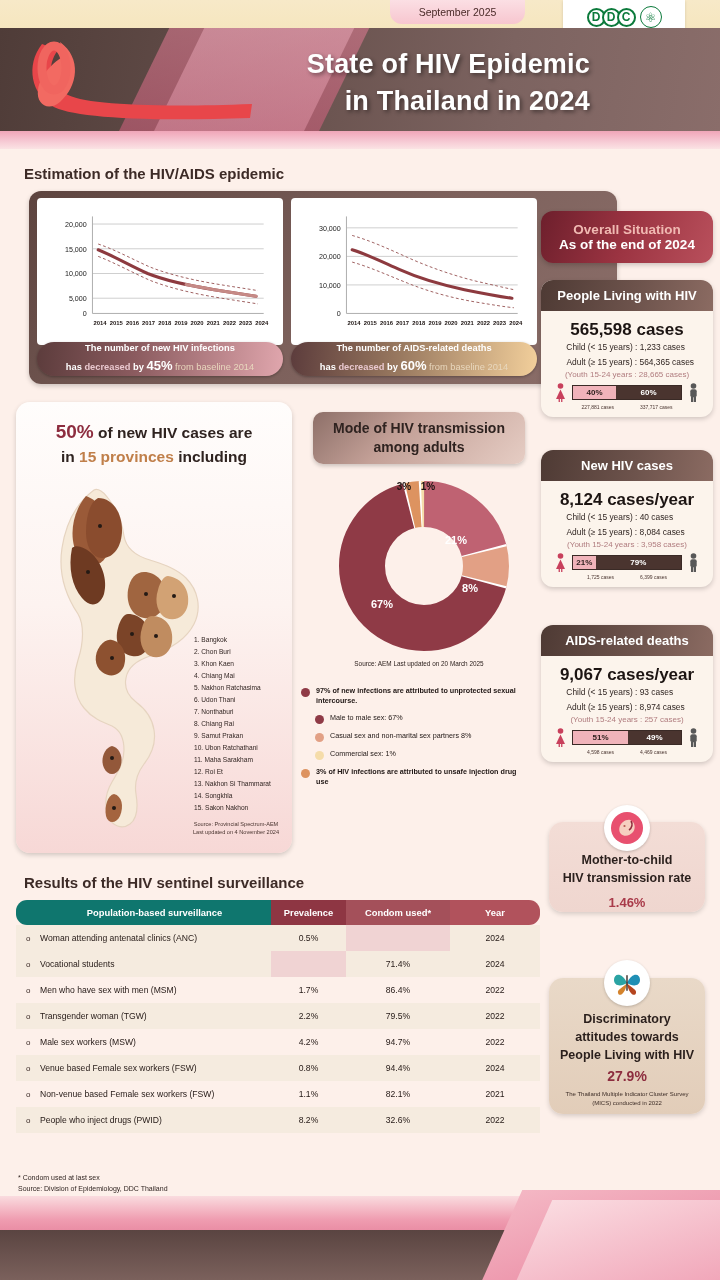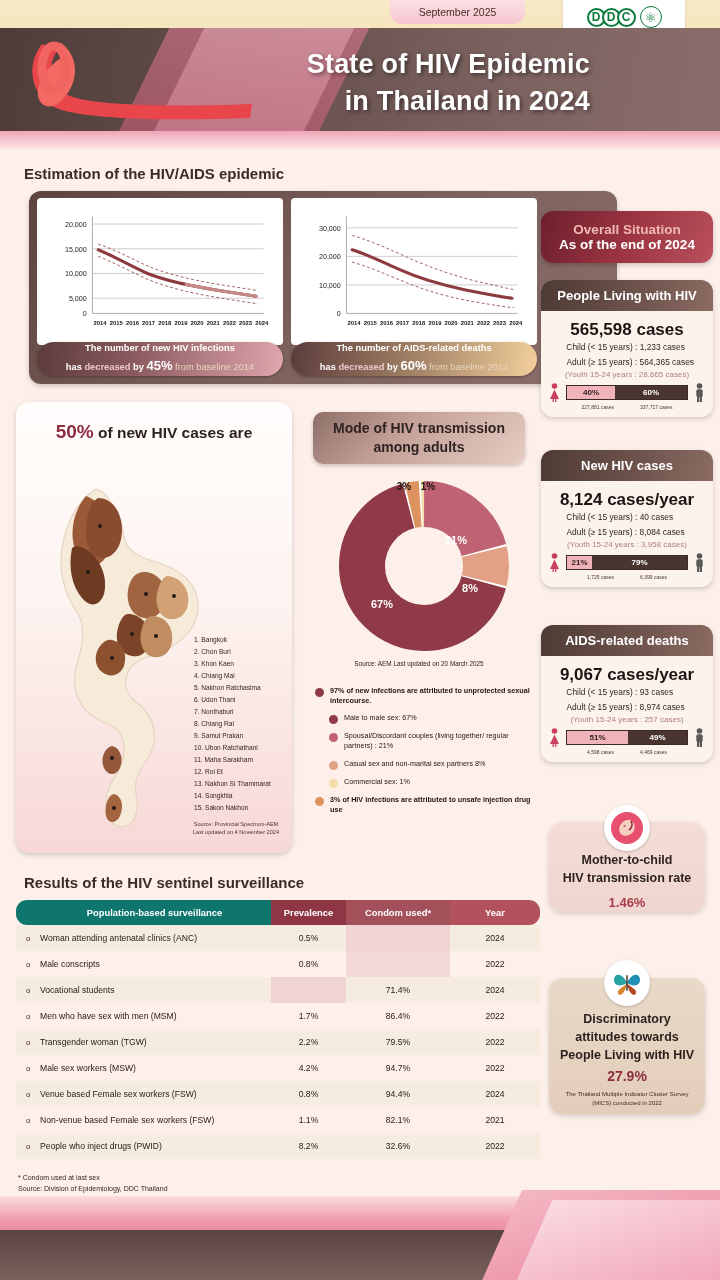--- a/index.html
+++ b/index.html
@@ -133,21 +133,21 @@
     background: linear-gradient(135deg,#8d6f68 0%,#c3a097 40%,#e6cdc4 100%);
     border-radius: 10px; color:#2f2320; font-weight:bold; font-size:14px;
     display:flex; flex-direction:column; align-items:center; justify-content:center;
     line-height:1.35; box-shadow: 0 2px 4px rgba(0,0,0,.2);
   }
   .donut-wrap { position:absolute; left:334px; top:476px; width:180px; height:180px; }
   .donut-src {
     position:absolute; left:313px; top:660px; width:212px; text-align:center;
     font-size:6.4px; color:#2e221f;
   }
-  .legend { position:absolute; left:315px; top:686px; width:222px; }
+  .legend { position:absolute; left:301px; top:686px; width:222px; }
   .leg-row { display:flex; gap:6px; margin-bottom: 6px; }
   .leg-dot { width:9px; height:9px; border-radius:50%; flex:0 0 9px; margin-top:2px;}
   .leg-txt { font-size:7.2px; color:#1f1614; line-height:1.45; }
   .leg-txt.bold { font-weight:bold; }
   .leg-sub { padding-left: 14px; }
   .leg-sub .leg-row { margin-bottom: 7px; }
 
   
   .rcard {
     position:absolute; left:541px; width:172px;
@@ -158,21 +158,21 @@
     height:31px; display:flex; align-items:center; justify-content:center;
     color:#fff; font-weight:bold; font-size:13px;
     background: linear-gradient(100deg,#4e3a34 0%,#6d534c 55%,#8b6b62 100%);
   }
   .rbig { text-align:center; font-weight:bold; font-size:17px; color:#1c1412; margin-top:9px; }
   .rline { font-size:8.4px; color:#2a1f1c; text-align:center; line-height:1.75;padding-left:8px; }
   .rline .val { display:inline-block; min-width:56px; text-align:left; }
   .ryouth { font-size:8px; color:#b07c7f; text-align:center; margin-top:1px; }
   .genderbar { display:flex; align-items:center; justify-content:center; gap:5px; margin-top:4px; }
   .gfig { font-size:17px; line-height:1; }
-  .gbar { display:flex; height:15px; width:122px; border:1px solid #3a2a26; }
+  .gbar { display:flex; height:15px; width:110px; border:1px solid #3a2a26; }
   .gbar .f { background:#f0b3ba; color:#2c1f1c; }
   .gbar .m { background:#4a342f; color:#fff; }
   .gbar div { display:flex; align-items:center; justify-content:center; font-size:8px; font-weight:bold; }
   .gcases { display:flex; justify-content:center; gap:26px; font-size:5px; color:#4a3530; margin-top:2px; padding-bottom:7px;}
 
   .overall {
     position:absolute; left:541px; top:185px; width:172px; height:52px;
     border-radius: 12px;
     background: linear-gradient(110deg,#6d1f2c 0%,#9c3442 50%,#b9505c 100%);
     display:flex; flex-direction:column; align-items:center; justify-content:center;
@@ -346,20 +346,23 @@
       <span>has </span><span class="cap-dim">decreased</span><span> by </span><span class="cap-big">60%</span><span class="cap-dim2"> from baseline 2014</span>
     </div>
   </div>
 </div>
 
 <div class="map-panel">
   <div class="map-head">
     <div>
       <span class="pct">50%</span><span> of new HIV cases are</span>
     </div>
+    <div>
+      <span>in </span><span class="prov">15 provinces</span><span> including</span>
+    </div>
   </div>
 
   <svg style="position:absolute; left:10px; top:62px; width:200px; height:380px;" viewBox="0 0 200 380">
     <path d="M68 26 C52 38, 40 58, 36 84 C32 110, 40 132, 52 150 C58 160, 58 178, 52 196
              C46 214, 48 232, 58 244 C66 254, 76 258, 86 262 C94 266, 98 274, 98 286
              C98 298, 92 308, 86 318 C80 328, 78 340, 82 352 C86 362, 96 366, 104 360
              C112 354, 112 342, 110 330 C108 318, 112 308, 118 300 C126 290, 130 278, 128 266
              C126 252, 118 244, 110 238 C102 232, 98 224, 100 214 C102 202, 112 196, 124 192
              C142 186, 160 176, 168 160 C176 144, 172 126, 160 114 C150 104, 136 100, 124 96
              C110 92, 100 84, 98 72 C96 58, 90 44, 82 34 C78 28, 72 24, 68 26 Z" fill="#f6ead9" stroke="#e6d4c0" stroke-width="1.2"></path>
@@ -442,24 +445,20 @@
   <div class="leg-row">
     <div class="leg-dot" style="background:#8f3a46"></div>
     <div class="leg-txt bold">97% of new infections are attributed to unprotected sexual intercourse.</div>
   </div>
   <div class="leg-sub">
     <div class="leg-row">
       <div class="leg-dot" style="background:#8f3a46"></div>
       <div class="leg-txt">Male to male sex: 67%</div>
     </div>
     <div class="leg-row">
-      <div class="leg-dot" style="background:#bf6272"></div>
-      <div class="leg-txt">Spousal/Discordant couples (living together/ regular partners) : 21%</div>
-    </div>
-    <div class="leg-row">
       <div class="leg-dot" style="background:#e2a085"></div>
       <div class="leg-txt">Casual sex and non-marital sex partners 8%</div>
     </div>
     <div class="leg-row">
       <div class="leg-dot" style="background:#f5dca9"></div>
       <div class="leg-txt">Commercial sex: 1%</div>
     </div>
   </div>
   <div class="leg-row" style="margin-top:4px;">
     <div class="leg-dot" style="background:#dd9360"></div>
@@ -627,26 +626,20 @@
         <th class="c4" style="width:90px;">Year</th>
       </tr>
     </thead>
     <tbody>
       <tr class="alt">
         <td class="nm">Woman attending antenatal clinics (ANC)</td>
         <td class="ctr">0.5%</td>
         <td class="ctr shade"></td>
         <td class="ctr">2024</td>
       </tr>
-      <tr>
-        <td class="nm">Male conscripts</td>
-        <td class="ctr">0.8%</td>
-        <td class="ctr shade"></td>
-        <td class="ctr">2022</td>
-      </tr>
       <tr class="alt">
         <td class="nm">Vocational students</td>
         <td class="ctr shade"></td>
         <td class="ctr">71.4%</td>
         <td class="ctr">2024</td>
       </tr>
       <tr>
         <td class="nm">Men who have sex with men (MSM)</td>
         <td class="ctr">1.7%</td>
         <td class="ctr">86.4%</td>

